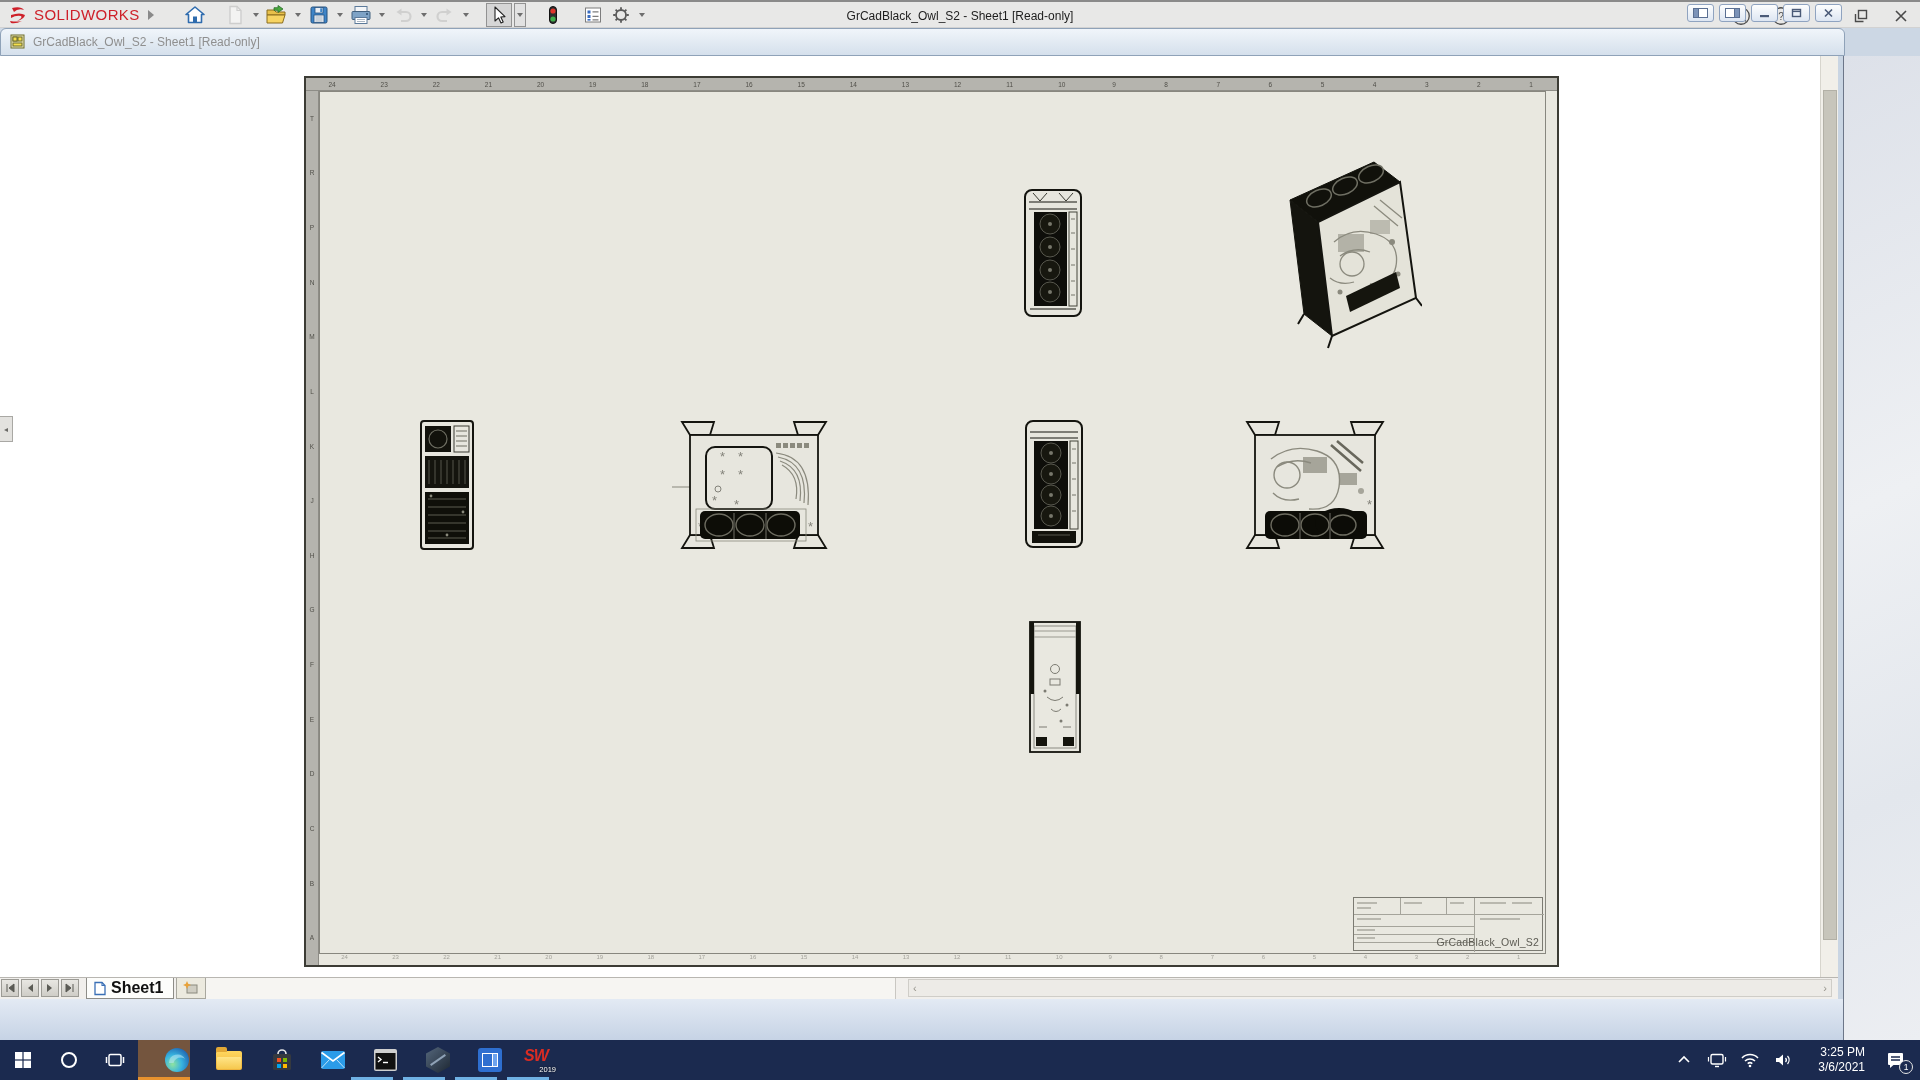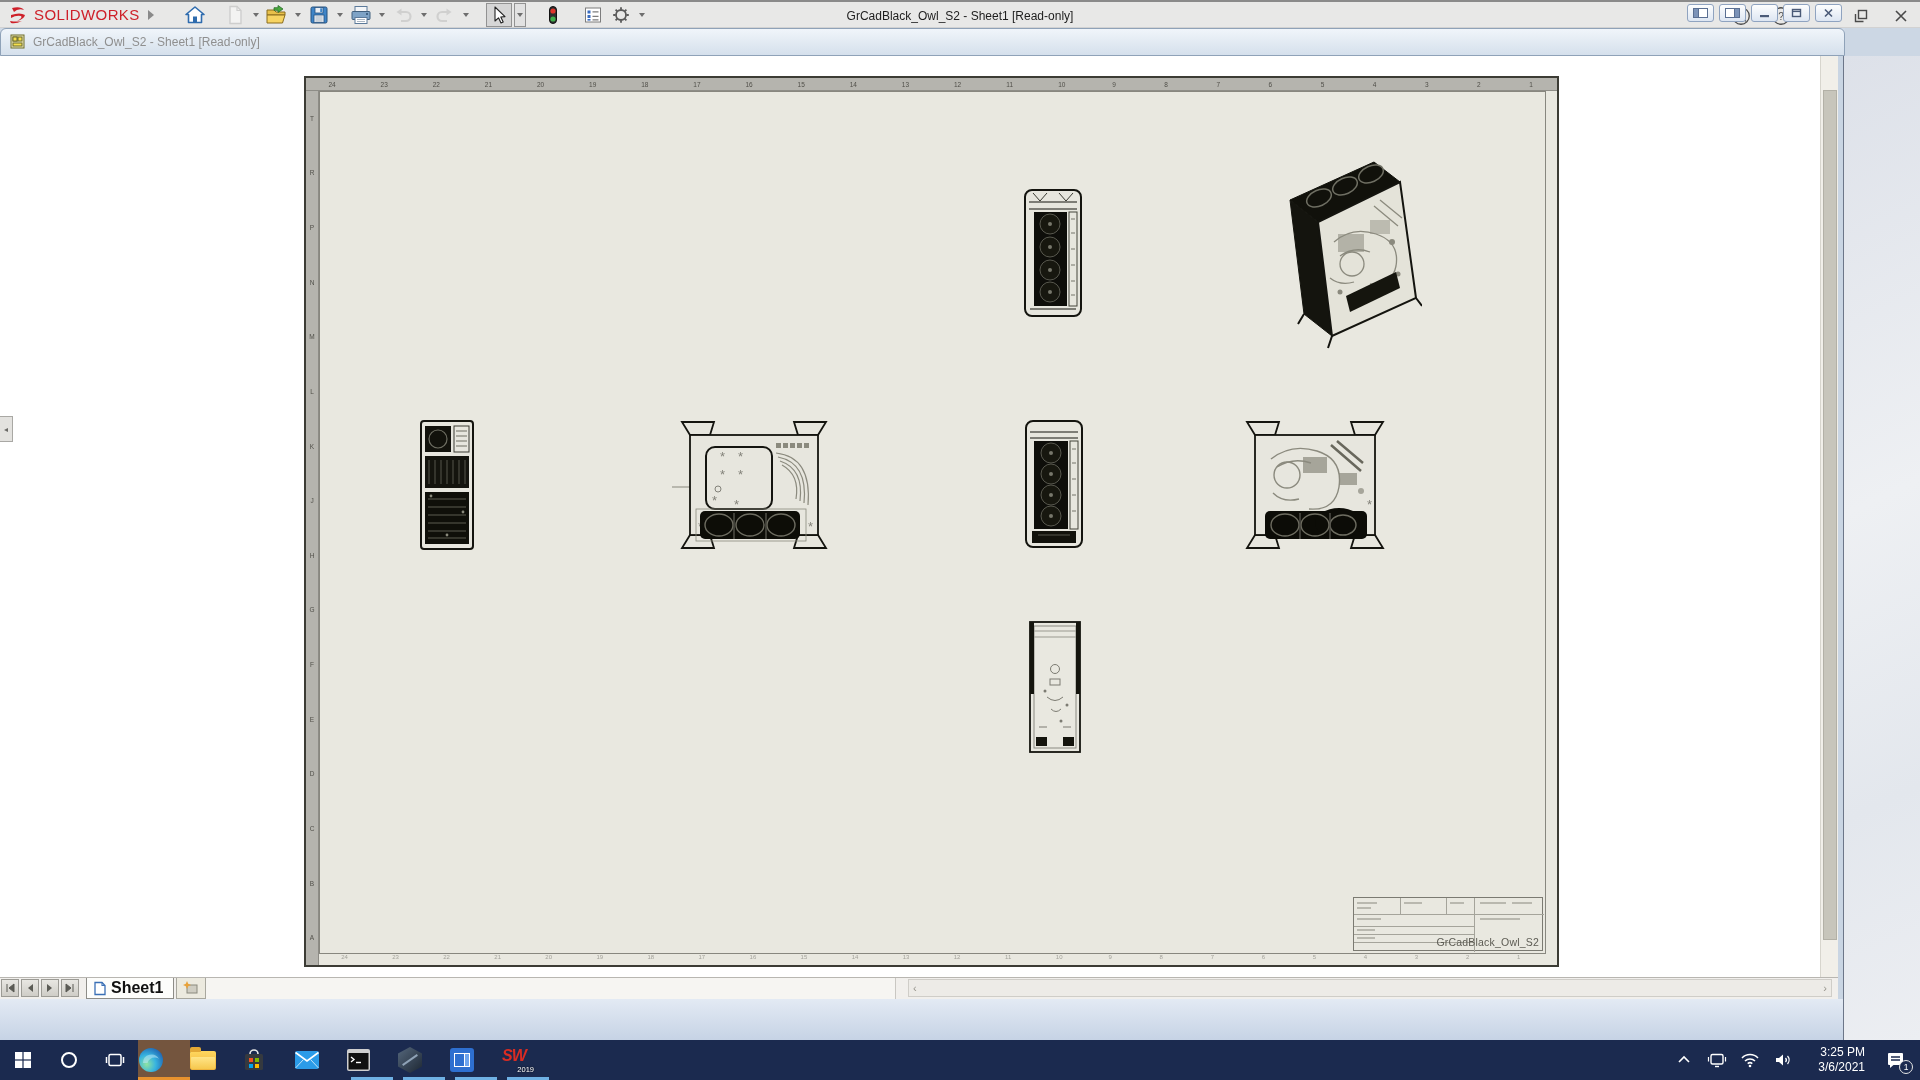--- a/index.html
+++ b/index.html
@@ -67,21 +67,21 @@
   #hscroll { position:absolute; left:908px; top:979px; width:924px; height:18px; background:#edebe7; border:1px solid #cfcdc8; display:flex; align-items:center; justify-content:space-between; padding:0 4px; font-size:11px; color:#97958d; }
 
   #statusstrip { position:absolute; left:0; top:999px; width:1843px; height:41px; background:linear-gradient(#e3eaf4,#c6d3e5); }
 
   
   #taskbar { position:absolute; left:0; top:1040px; width:1920px; height:40px; background:#1b2a4f; display:flex; align-items:stretch; }
   .tb-cell { width:46px; display:flex; align-items:center; justify-content:center; }
   #search-box { width:330px; background:#f3f2f1; display:flex; align-items:center; gap:10px; padding-left:12px; }
   #search-box input { border:none; outline:none; background:transparent; font-size:15px; color:#4f4e4c; font-family:"Liberation Sans",sans-serif; width:260px; }
   #search-box input::placeholder { color:#5c5b59; }
-  .app-cell { width:52px; display:flex; align-items:center; justify-content:flex-start; position:relative; }
+  .app-cell { width:52px; display:flex; align-items:center; justify-content:flex-end; position:relative; }
   .run::after { content:""; position:absolute; left:5px; right:5px; bottom:0; height:3px; background:#6fb1e4; }
   #edge-cell { background:rgba(190,120,50,.55); }
   #edge-cell::after { content:""; position:absolute; left:0; right:0; bottom:0; height:3px; background:#e8922e; }
   .sw-logo { position:relative; width:30px; height:26px; }
   .sw-logo .sw { font-weight:bold; font-size:16px; color:#da2c23; letter-spacing:-1px; font-style:italic; }
   .sw-logo .yr { position:absolute; right:-2px; bottom:-1px; font-size:7.5px; color:#fff; text-shadow:0 0 2px #000; }
   #tray { margin-left:auto; display:flex; align-items:center; gap:7px; padding-right:4px; }
   .tray-ic { width:26px; height:40px; display:flex; align-items:center; justify-content:center; }
   #clock { width:66px; text-align:right; color:#fff; font-size:12px; line-height:15px; padding:0 4px; }
   #notif { position:relative; width:40px; height:40px; display:flex; align-items:center; justify-content:center; }

